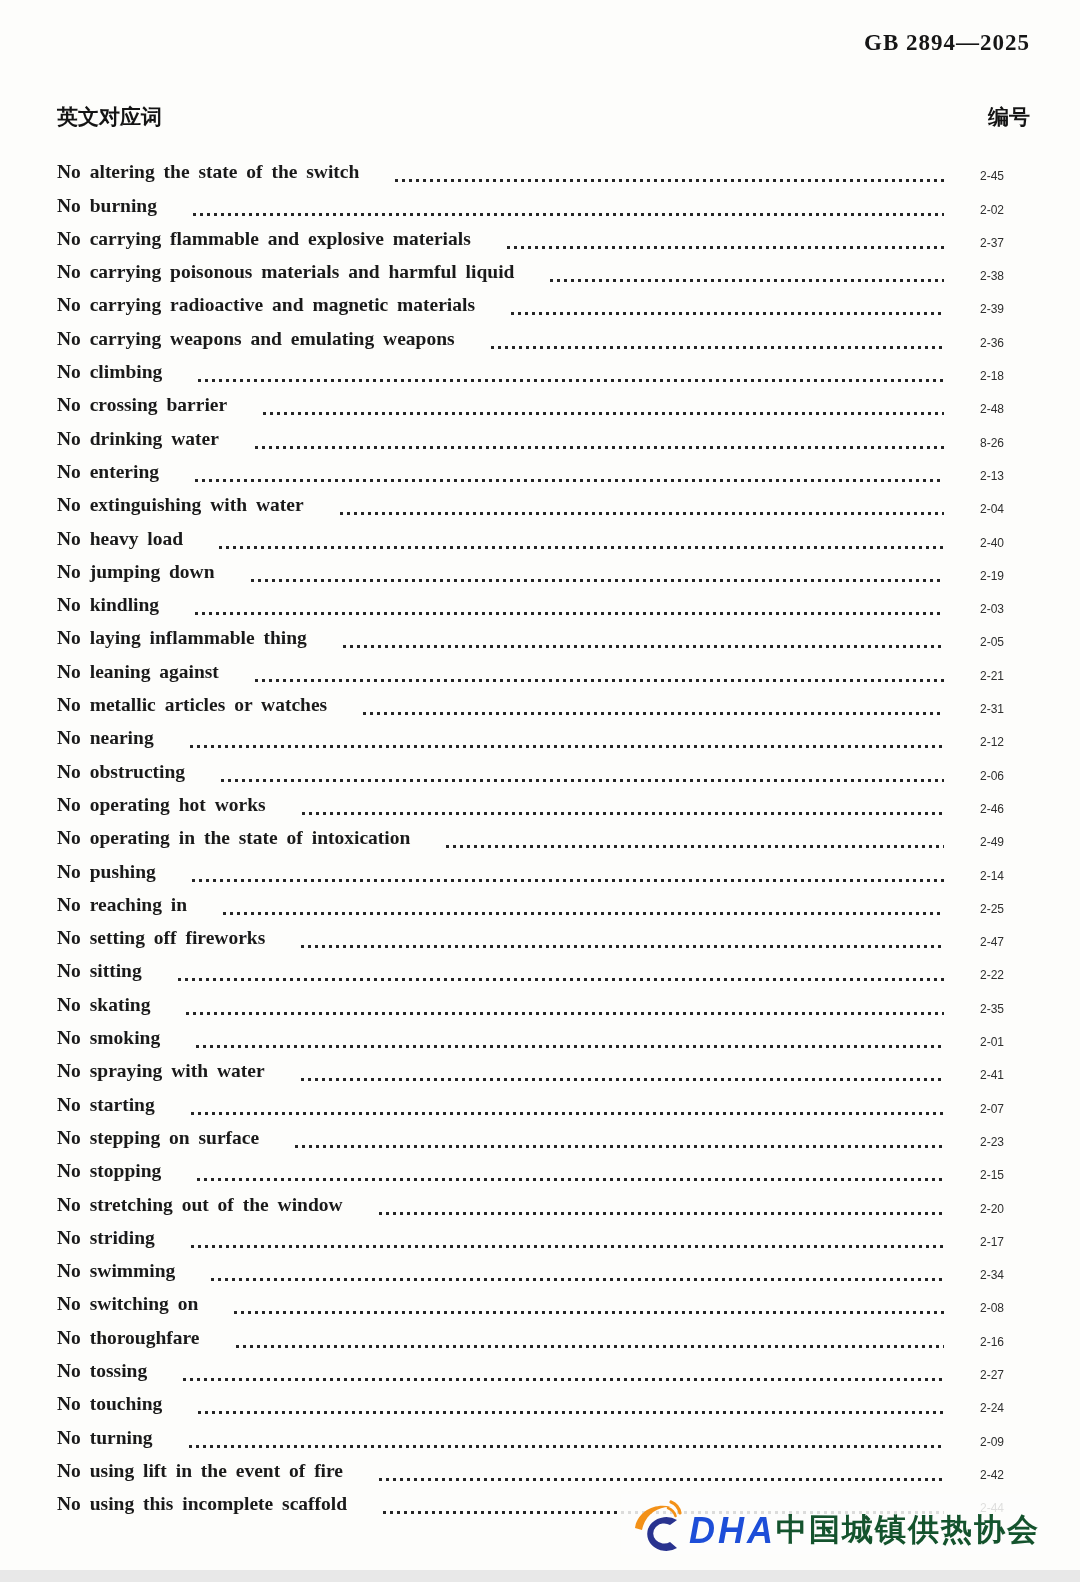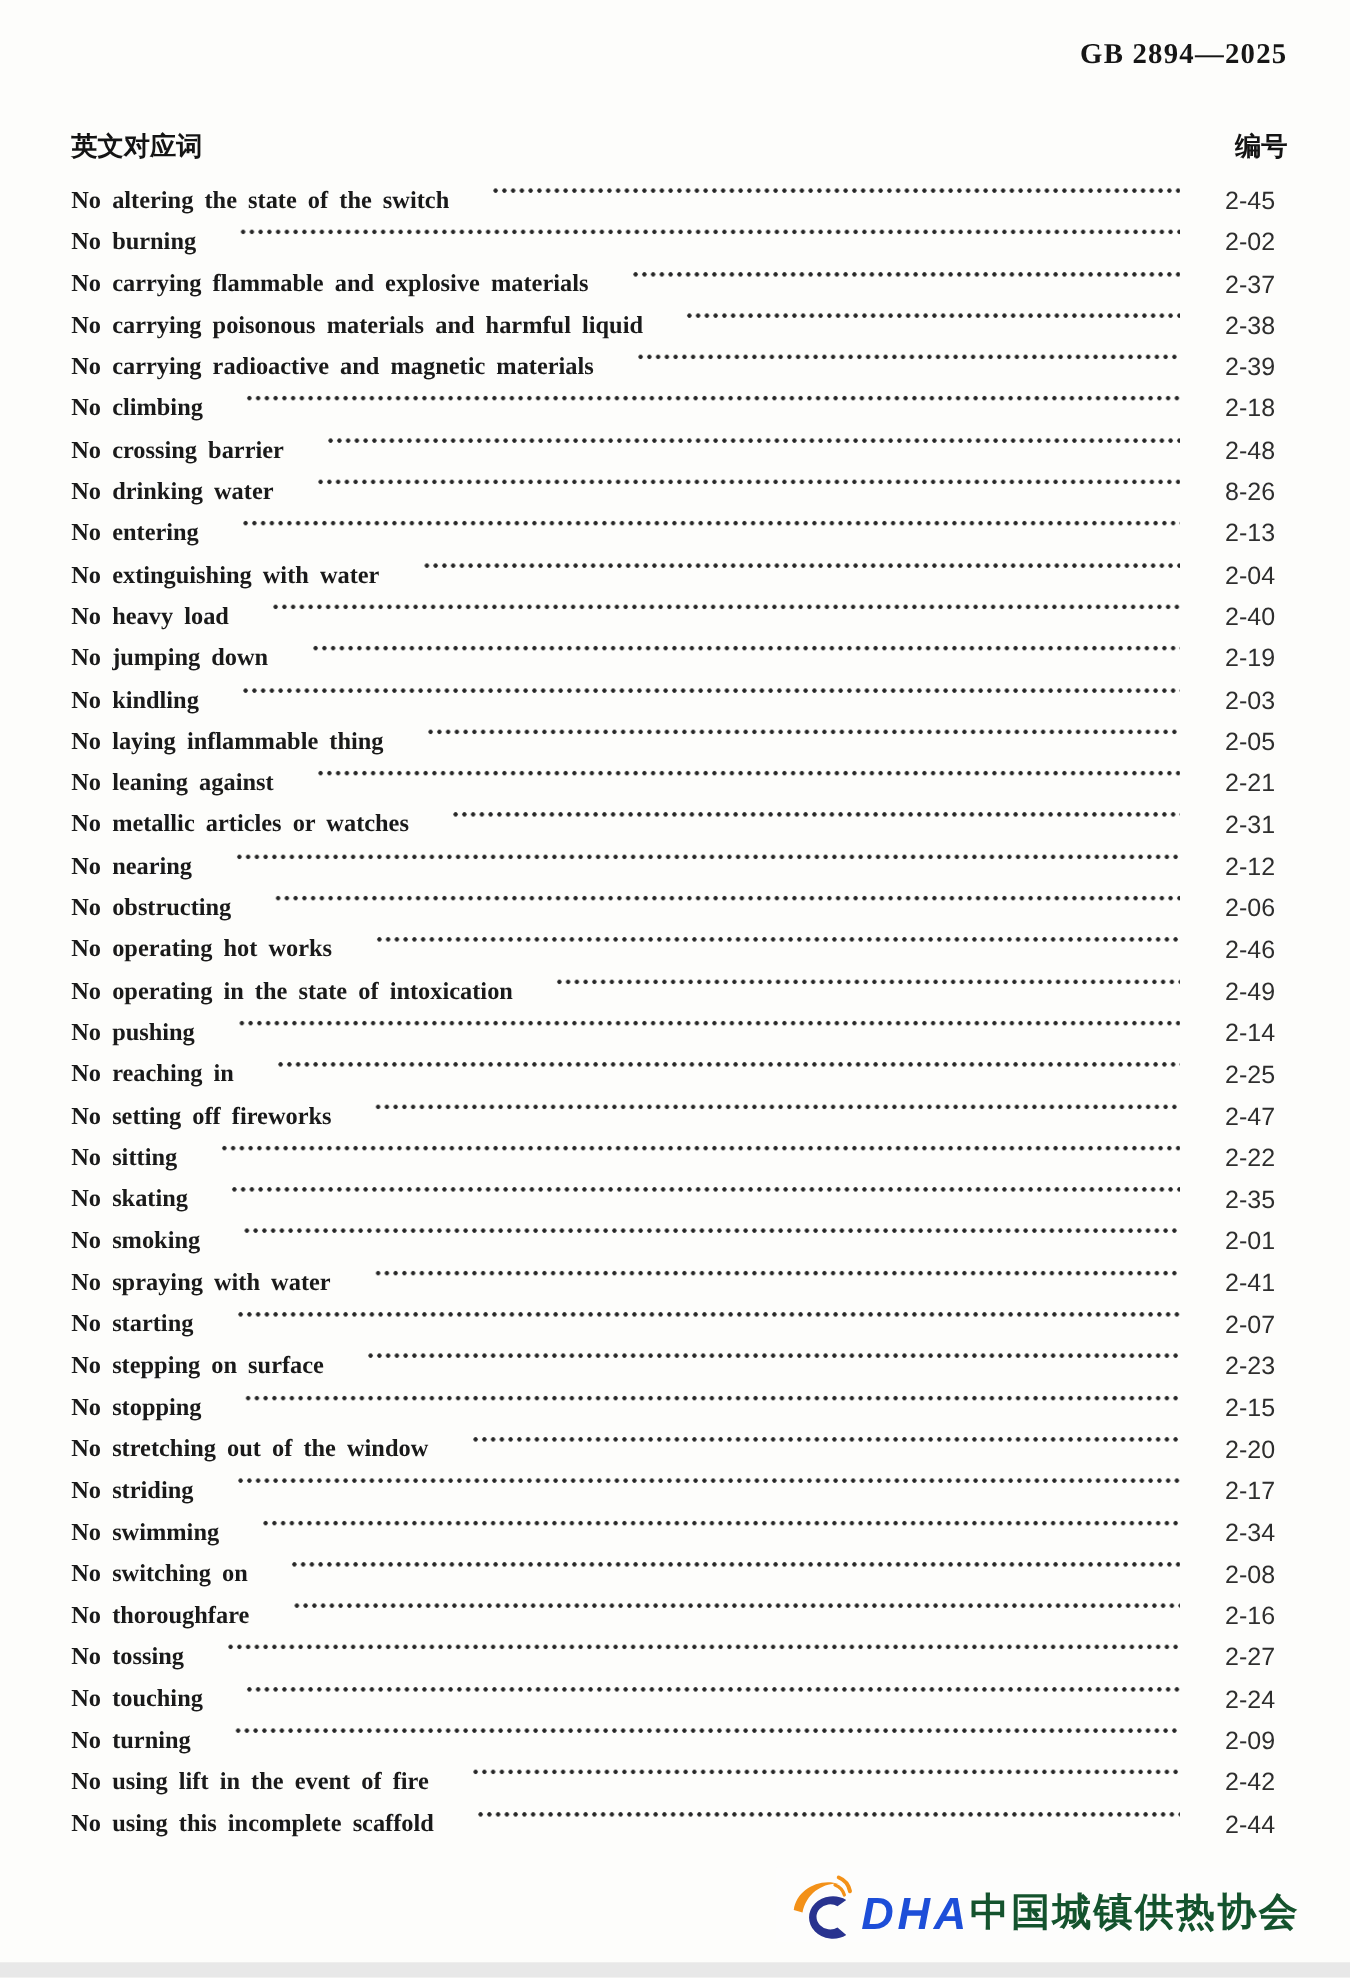--- a/index.html
+++ b/index.html
@@ -40,21 +40,21 @@
     font-family: "Liberation Sans", sans-serif;
   }
   .index-list {
     position: absolute;
     top: 150px;
     left: 57px;
     right: 50px;
   }
   .index-row {
     display: flex;
-    align-items: flex-start;
+    align-items: flex-end;
     height: 33.3px;
     gap: 22px;
   }
   .term {
     font-size: 19.5px;
     font-weight: bold;
     white-space: nowrap;
     word-spacing: 4px;
     color: #1a1a1a;
   }
@@ -63,21 +63,21 @@
     height: 5px;
     margin: 0 14px 0 12px;
     background-image: radial-gradient(circle, #262626 1.5px, rgba(0,0,0,0) 1.9px);
     background-size: 7px 5px;
     background-repeat: repeat-x;
     background-position: left center;
   }
   .code {
     width: 50px;
     text-align: left;
-    font-size: 20px;
+    font-size: 12px;
     font-family: "Liberation Sans", sans-serif;
     color: #2e2e2e;
     white-space: nowrap;
   }
   .footer-logo {
     position: absolute;
     right: 40px;
     bottom: 16px;
     display: flex;
     align-items: center;
@@ -144,20 +144,25 @@
       <span class="leader"></span>
       <span class="code">2-38</span>
     </div>
 
     <div class="index-row">
       <span class="term">No carrying radioactive and magnetic materials</span>
       <span class="leader"></span>
       <span class="code">2-39</span>
     </div>
 
+    <div class="index-row">
+      <span class="term">No carrying weapons and emulating weapons</span>
+      <span class="leader"></span>
+      <span class="code">2-36</span>
+    </div>
 
     <div class="index-row">
       <span class="term">No climbing</span>
       <span class="leader"></span>
       <span class="code">2-18</span>
     </div>
 
     <div class="index-row">
       <span class="term">No crossing barrier</span>
       <span class="leader"></span>

